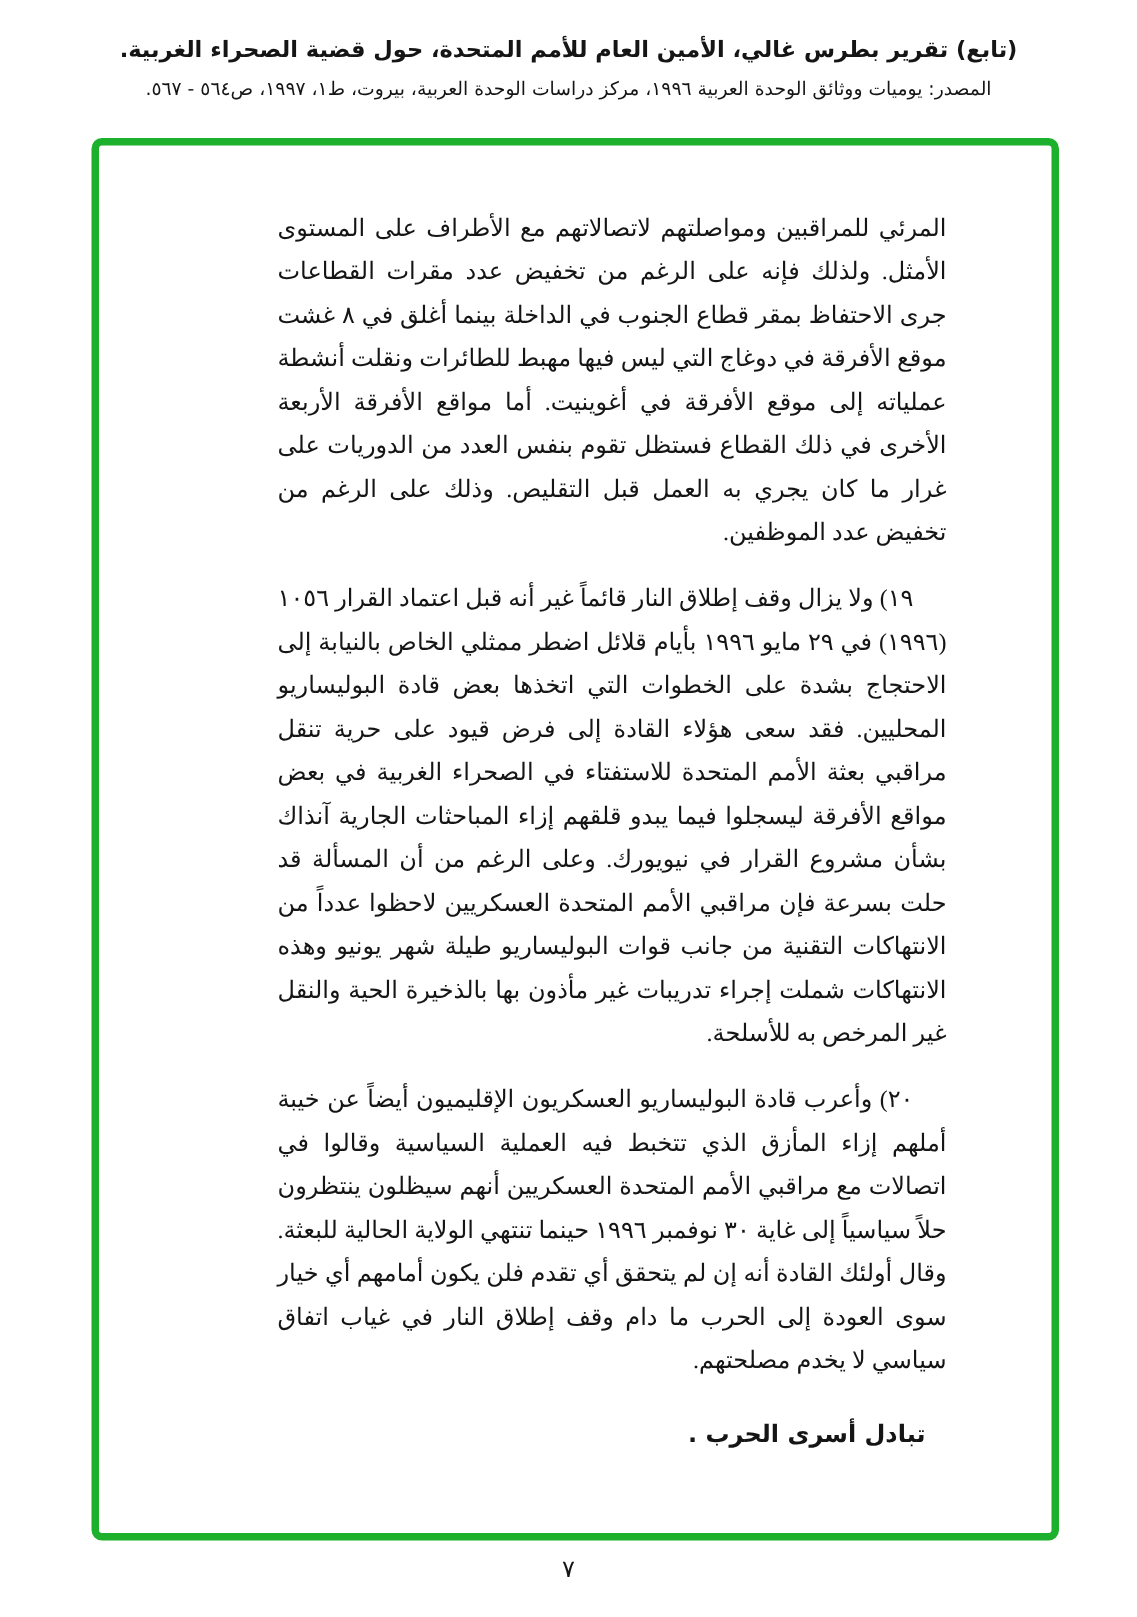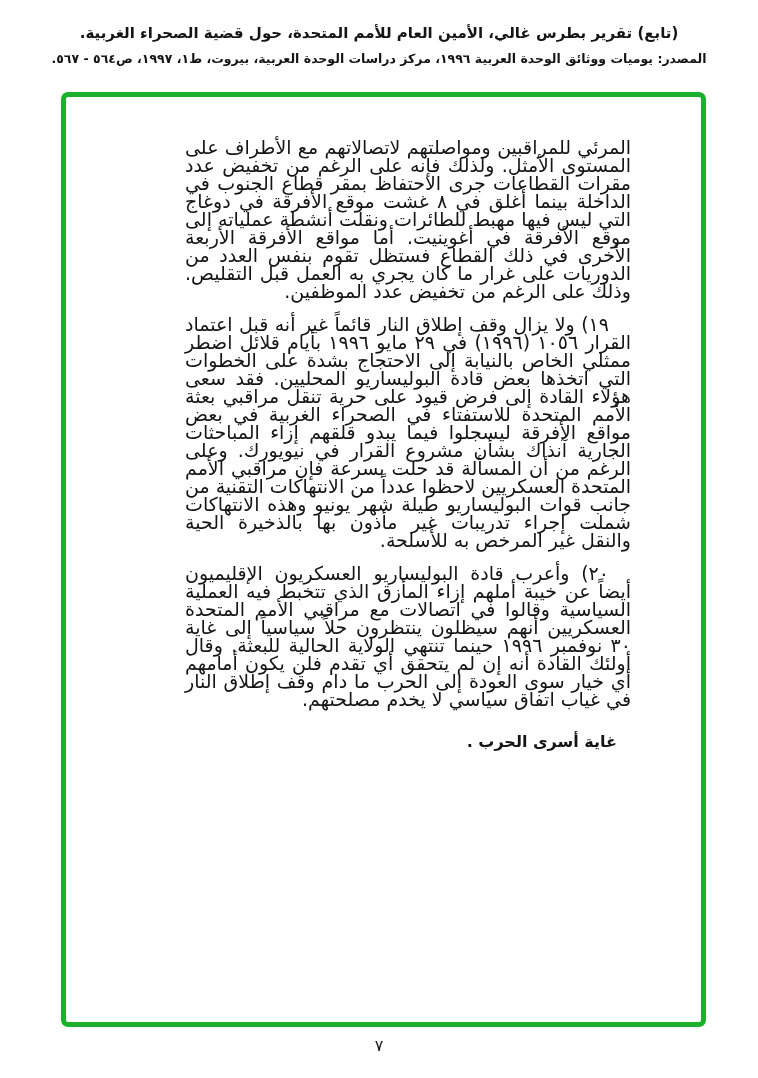--- a/index.html
+++ b/index.html
@@ -25,45 +25,46 @@
   }
   .header-title{
     font-size:15px;
     font-weight:bold;
     line-height:22px;
     padding:0 60px;
   }
   .header-source{
     margin-top:6px;
     font-size:12.5px;
-    font-weight:bold;
+    font-weight:normal;
     line-height:18px;
     padding:0 40px;
   }
   .green-frame{
     position:absolute;
     left:61px;top:92px;
     width:645px;height:935px;
     box-sizing:border-box;
     border:5px solid #1cb02d;
     border-radius:7px;
     background:#ffffff;
   }
   .text-column{
     position:absolute;
     left:185px;top:138px;
     width:446px;
     direction:rtl;
     text-align:justify;
   }
   .para{
-    font-size:19px;
-    line-height:18px;
+    font-size:16px;
+    line-height:29px;
     margin:0 0 15px 0;
     text-align:justify;
+    font-family:Liberation Serif, serif;
   }
   .para.first-line-indent{
     text-indent:22px;
   }
   .section-heading{
     font-weight:bold;
     font-size:16px;
     line-height:23.4px;
     text-align:right;
     margin:22px 14px 16px 0;
@@ -86,18 +87,18 @@
     <div class="header-title">(تابع) تقرير بطرس غالي، الأمين العام للأمم المتحدة، حول قضية الصحراء الغربية.</div>
     <div class="header-source">المصدر: يوميات ووثائق الوحدة العربية ١٩٩٦، مركز دراسات الوحدة العربية، بيروت، ط١، ١٩٩٧، ص٥٦٤ - ٥٦٧.</div>
   </div>
 
   <div class="green-frame" style="border-color: rgb(28, 176, 45);"></div>
 
   <div class="text-column">
     <p class="para">المرئي للمراقبين ومواصلتهم لاتصالاتهم مع الأطراف على المستوى الأمثل. ولذلك فإنه على الرغم من تخفيض عدد مقرات القطاعات جرى الاحتفاظ بمقر قطاع الجنوب في الداخلة بينما أغلق في ٨ غشت موقع الأفرقة في دوغاج التي ليس فيها مهبط للطائرات ونقلت أنشطة عملياته إلى موقع الأفرقة في أغوينيت. أما مواقع الأفرقة الأربعة الأخرى في ذلك القطاع فستظل تقوم بنفس العدد من الدوريات على غرار ما كان يجري به العمل قبل التقليص. وذلك على الرغم من تخفيض عدد الموظفين.</p>
     <p class="para first-line-indent">١٩) ولا يزال وقف إطلاق النار قائماً غير أنه قبل اعتماد القرار ١٠٥٦ (١٩٩٦) في ٢٩ مايو ١٩٩٦ بأيام قلائل اضطر ممثلي الخاص بالنيابة إلى الاحتجاج بشدة على الخطوات التي اتخذها بعض قادة البوليساريو المحليين. فقد سعى هؤلاء القادة إلى فرض قيود على حرية تنقل مراقبي بعثة الأمم المتحدة للاستفتاء في الصحراء الغربية في بعض مواقع الأفرقة ليسجلوا فيما يبدو قلقهم إزاء المباحثات الجارية آنذاك بشأن مشروع القرار في نيويورك. وعلى الرغم من أن المسألة قد حلت بسرعة فإن مراقبي الأمم المتحدة العسكريين لاحظوا عدداً من الانتهاكات التقنية من جانب قوات البوليساريو طيلة شهر يونيو وهذه الانتهاكات شملت إجراء تدريبات غير مأذون بها بالذخيرة الحية والنقل غير المرخص به للأسلحة.</p>
     <p class="para first-line-indent">٢٠) وأعرب قادة البوليساريو العسكريون الإقليميون أيضاً عن خيبة أملهم إزاء المأزق الذي تتخبط فيه العملية السياسية وقالوا في اتصالات مع مراقبي الأمم المتحدة العسكريين أنهم سيظلون ينتظرون حلاً سياسياً إلى غاية ٣٠ نوفمبر ١٩٩٦ حينما تنتهي الولاية الحالية للبعثة. وقال أولئك القادة أنه إن لم يتحقق أي تقدم فلن يكون أمامهم أي خيار سوى العودة إلى الحرب ما دام وقف إطلاق النار في غياب اتفاق سياسي لا يخدم مصلحتهم.</p>
-    <div class="section-heading">غاية أسرى الحرب .</div>
+    <div class="section-heading">تبادل أسرى الحرب .</div>
   </div>
 
   <div class="page-number">٧</div>
 
 </div>
 
 </body></html>

